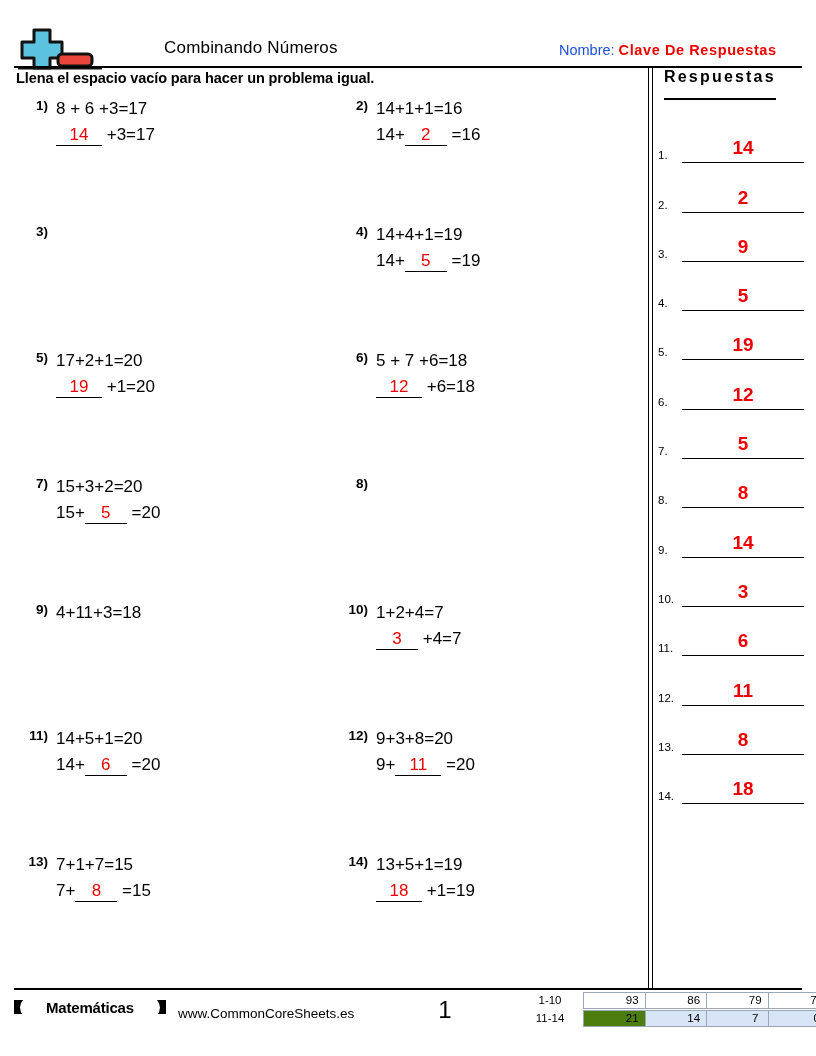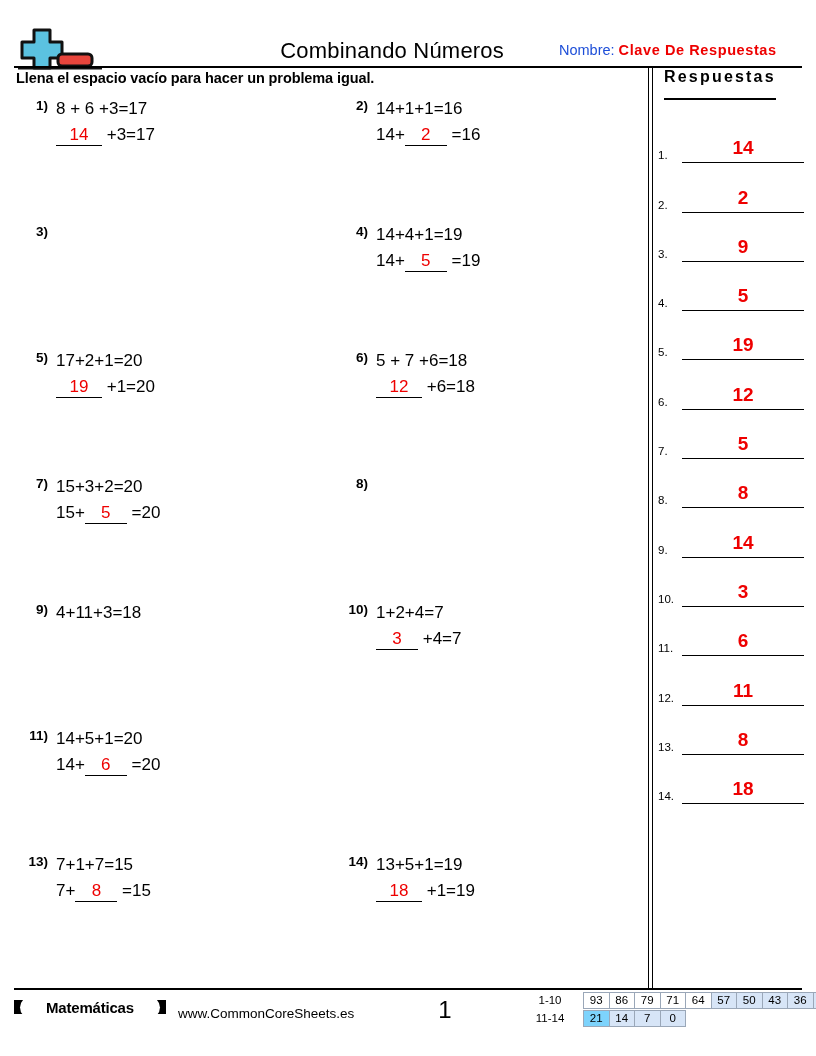--- a/index.html
+++ b/index.html
@@ -38,22 +38,22 @@
     width: 92px;
     height: 44px;
   }
   .logo svg { display: block; }
 
   .worksheet-title {
     position: absolute;
     left: 150px;
     top: 14px;
     width: 340px;
-    text-align: right;
-    font-size: 22px;
+    text-align: left;
+    font-size: 17px;
     letter-spacing: 0.2px;
   }
 
   .name-area {
     position: absolute;
     left: 545px;
     top: 18px;
     font-size: 14.5px;
     white-space: nowrap;
   }
@@ -270,20 +270,21 @@
   .score-cell {
     width: 24.5px;
     font-size: 11.5px;
     font-family: "Liberation Sans", sans-serif;
     text-align: center;
     line-height: 15px;
     border: 1px solid #9aa7b8;
     margin-left: -1px;
     background: #ffffff;
     color: #000;
+    padding-left: 36px;
   }
   .score-cell.shaded { background: #d7e5f7; }
 </style>
 </head>
 <body>
 
 <div class="page">
 
   <div class="header">
 
@@ -382,20 +383,27 @@
             <div class="pline2"><span></span><span class="blank">3</span><span> +4=7</span></div>
           </div>
         </div>
       </div>
       <div class="prow">
         <div class="prob left">
           <div class="pnum">11)</div>
           <div class="pbody">
             <div class="pline1">14+5+1=20</div>
             <div class="pline2"><span>14+</span><span class="blank">6</span><span> =20</span></div>
+          </div>
+        </div>
+        <div class="prob right">
+          <div class="pnum">12)</div>
+          <div class="pbody">
+            <div class="pline1">9+3+8=20</div>
+            <div class="pline2"><span>9+</span><span class="blank wide">11</span><span> =20</span></div>
           </div>
         </div>
       </div>
       <div class="prow">
         <div class="prob left">
           <div class="pnum">13)</div>
           <div class="pbody">
             <div class="pline1">7+1+7=15</div>
             <div class="pline2"><span>7+</span><span class="blank">8</span><span> =15</span></div>
           </div>
@@ -493,20 +501,20 @@
         <div class="score-cell">71</div>
         <div class="score-cell">64</div>
         <div class="score-cell shaded" style="background: rgb(215, 229, 247);">57</div>
         <div class="score-cell shaded" style="background: rgb(215, 229, 247);">50</div>
         <div class="score-cell shaded" style="background: rgb(215, 229, 247);">43</div>
         <div class="score-cell shaded" style="background: rgb(215, 229, 247);">36</div>
         <div class="score-cell shaded" style="background: rgb(215, 229, 247);">29</div>
       </div>
       <div class="score-row">
         <div class="score-label">11-14</div>
-        <div class="score-cell shaded" style="background: #7dd3fc;">21</div>
+        <div class="score-cell shaded" style="background: #4d7c0f;">21</div>
         <div class="score-cell shaded" style="background: rgb(215, 229, 247);">14</div>
         <div class="score-cell shaded" style="background: rgb(215, 229, 247);">7</div>
         <div class="score-cell shaded" style="background: rgb(215, 229, 247);">0</div>
       </div>
     </div>
 
 </div>
 
 </body></html>

